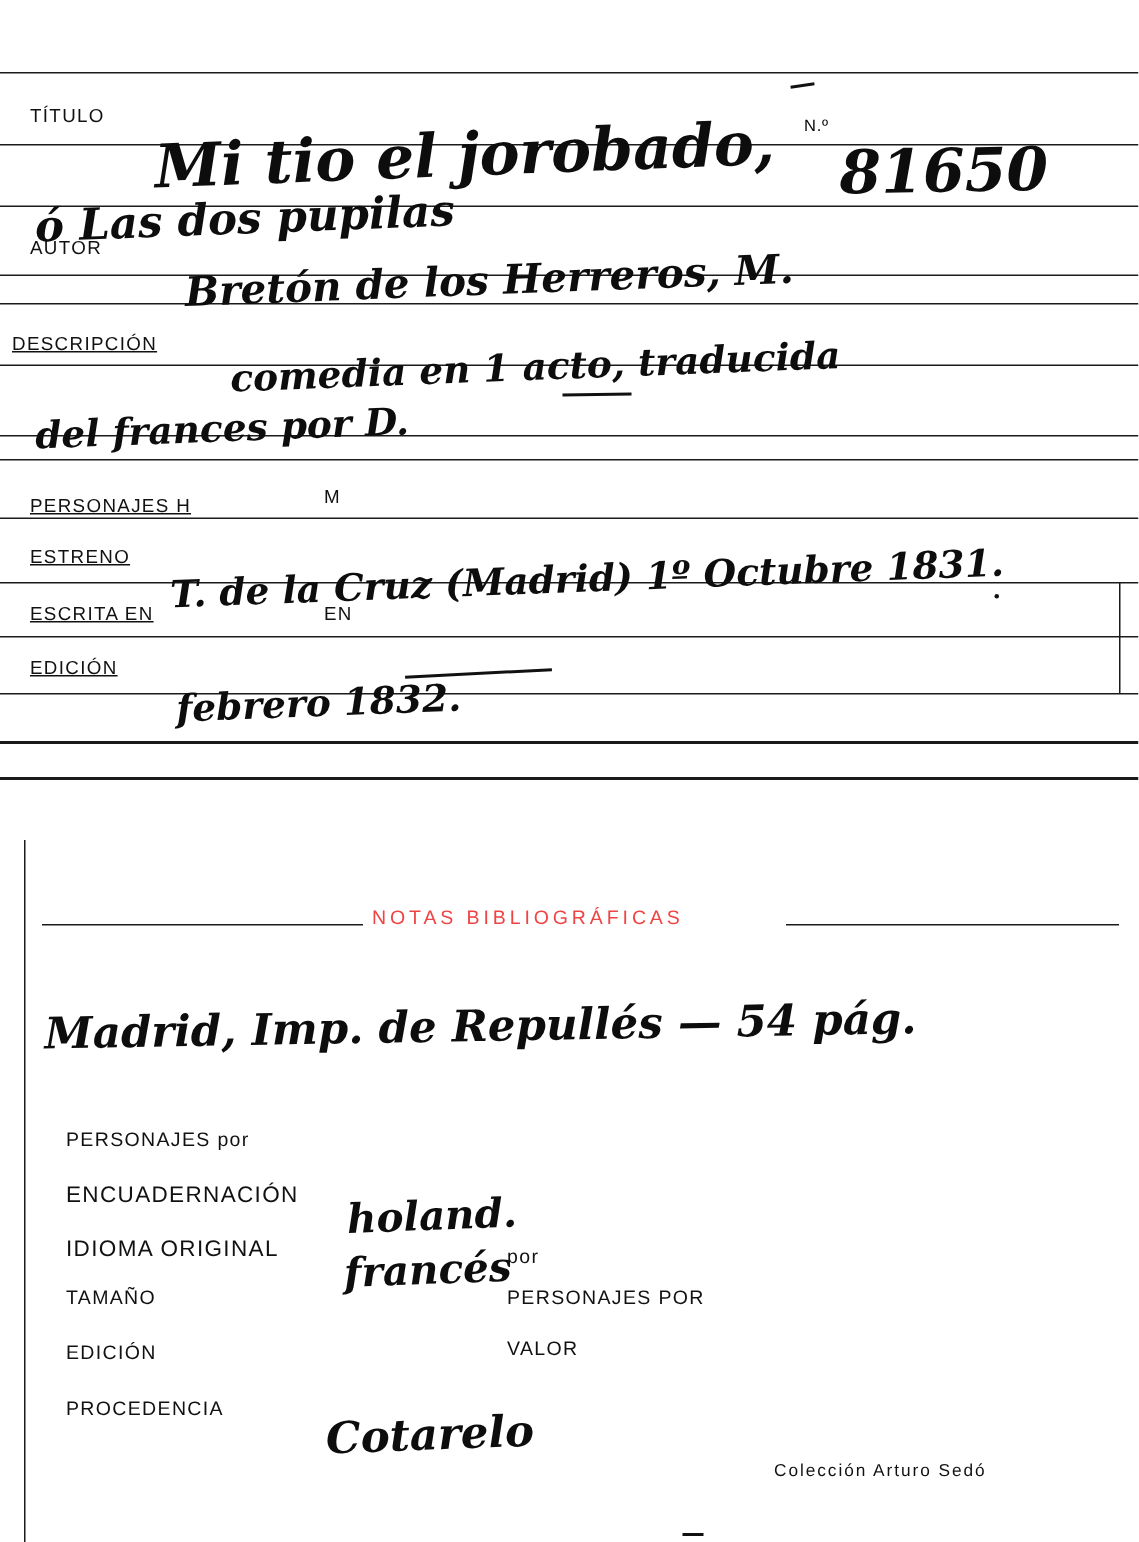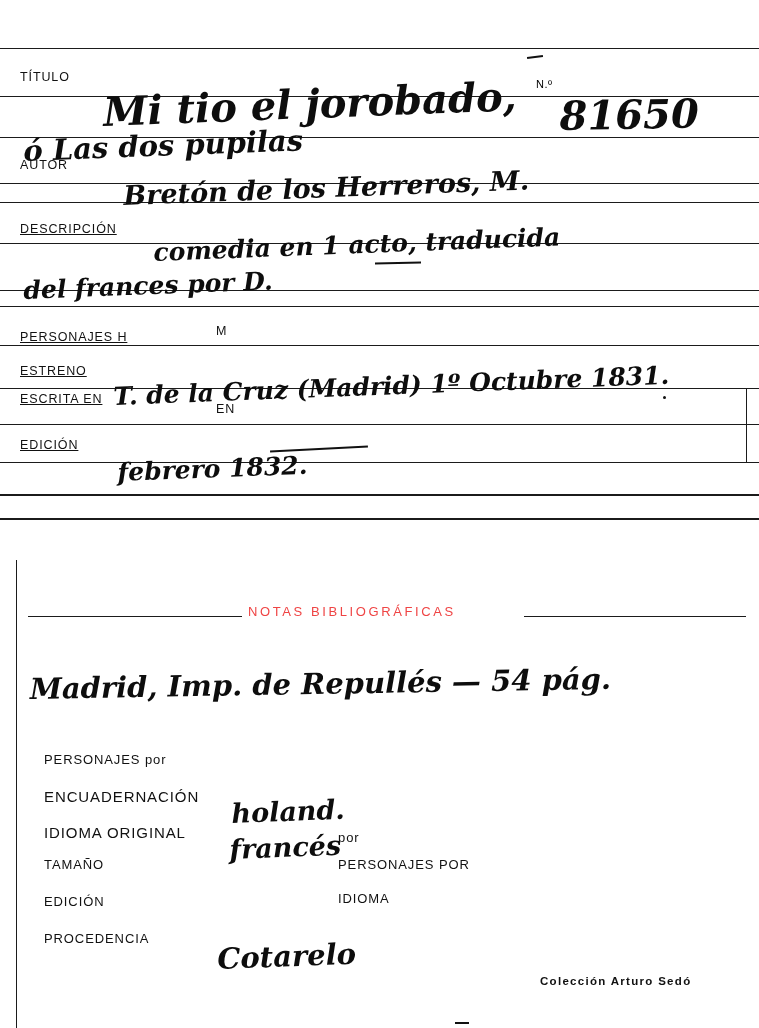--- a/index.html
+++ b/index.html
@@ -72,24 +72,23 @@
   .notes-title {
     position: absolute;
     font-size: 13px;
     letter-spacing: 2.6px;
     color: #ef4444;
   }
 
   .coll {
     position: absolute;
     font-size: 11.5px;
-    font-weight: 700;
+    font-weight: 400;
     letter-spacing: 1.3px;
     color: #111;
-    margin-left: 24px;
   }
 
   .dash {
     position: absolute;
     height: 2px;
     background: #111;
   }
   .dot {
     position: absolute;
     width: 3px;
@@ -114,25 +113,25 @@
   <div class="rule" style="left:0; top:345px; width:759px;"></div>
   <div class="rule" style="left:0; top:388px; width:759px;"></div>
   <div class="rule" style="left:0; top:424px; width:759px;"></div>
   <div class="rule" style="left:0; top:462px; width:759px;"></div>
   <div class="rule thick" style="left:0; top:494px; width:759px;"></div>
 
   <div class="vline" style="left:746px; top:388px; height:74px;"></div>
 
   <div class="lbl" style="left:20px; top:70px;">TÍTULO</div>
   <div class="lbl" style="left:20px; top:158px;">AUTOR</div>
-  <div class="lbl u" style="left:20px; top:222px;text-decoration:underline;">DESCRIPCIÓN</div>
+  <div class="lbl u" style="left:8px; top:222px;text-decoration:underline;">DESCRIPCIÓN</div>
   <div class="lbl u" style="left:20px; top:330px;">PERSONAJES H</div>
   <div class="lbl" style="left:216px; top:324px;">M</div>
   <div class="lbl u" style="left:20px; top:364px;">ESTRENO</div>
-  <div class="lbl u" style="left:20px; top:392px;">ESCRITA EN</div>
+  <div class="lbl u" style="left:20px; top:402px;">ESCRITA EN</div>
   <div class="lbl" style="left:216px; top:402px;">EN</div>
   <div class="lbl u" style="left:20px; top:438px;">EDICIÓN</div>
   <div class="small-sup" style="left:536px; top:78px;">N.º</div>
 
   <div class="hw s1" style="left:104px; top:88px;">Mi tio el jorobado,</div>
   <div class="hw s1" style="left:560px; top:92px; transform:rotate(-1deg);">81650</div>
   <div class="dash" style="left:527px; top:56px; width:16px; transform:rotate(-8deg);"></div>
 
   <div class="hw s5" style="left:24px; top:134px;">ó Las dos pupilas</div>
 
@@ -166,20 +165,20 @@
   <div class="hw s3" style="left:232px; top:298px;">holand.</div>
 
   <div class="lbl" style="left:44px; top:324px; font-size:15px;">IDIOMA ORIGINAL</div>
   <div class="hw s3" style="left:230px; top:334px;">francés</div>
   <div class="lbl" style="left:338px; top:330px; font-size:13px;">por</div>
 
   <div class="lbl" style="left:44px; top:357px; font-size:13px;">TAMAÑO</div>
   <div class="lbl" style="left:338px; top:357px; font-size:13px;">PERSONAJES POR</div>
 
   <div class="lbl" style="left:44px; top:394px; font-size:13px;">EDICIÓN</div>
-  <div class="lbl" style="left:338px; top:391px; font-size:13px;">IDIOMA</div>
+  <div class="lbl" style="left:338px; top:391px; font-size:13px;">VALOR</div>
 
   <div class="lbl" style="left:44px; top:431px; font-size:13px;">PROCEDENCIA</div>
   <div class="hw s5" style="left:218px; top:442px;">Cotarelo</div>
 
   <div class="coll" style="left:516px; top:475px;">Colección Arturo Sedó</div>
   <div class="dash" style="left:455px; top:522px; width:14px;"></div>
 </div>
 
 </body></html>

